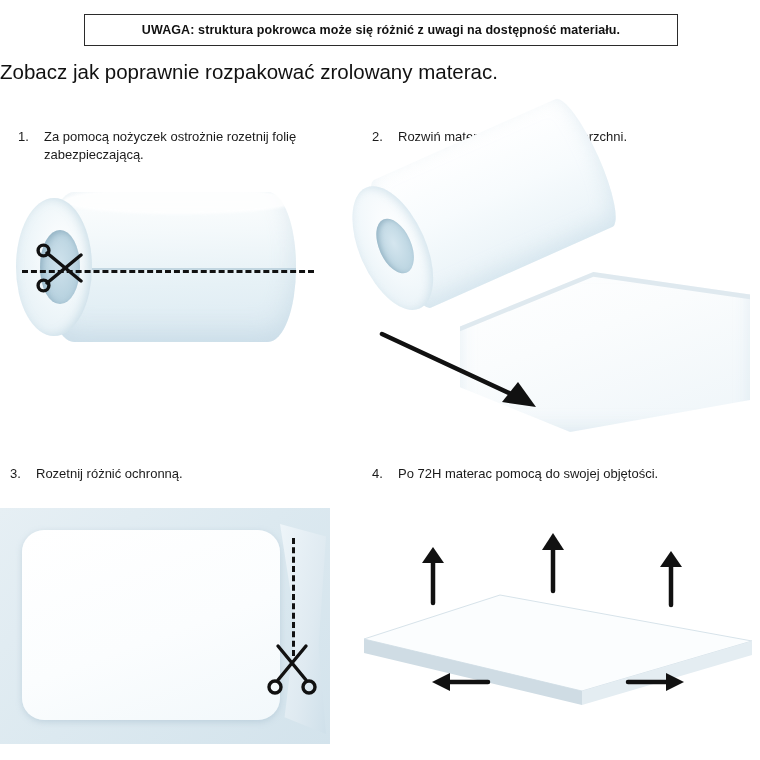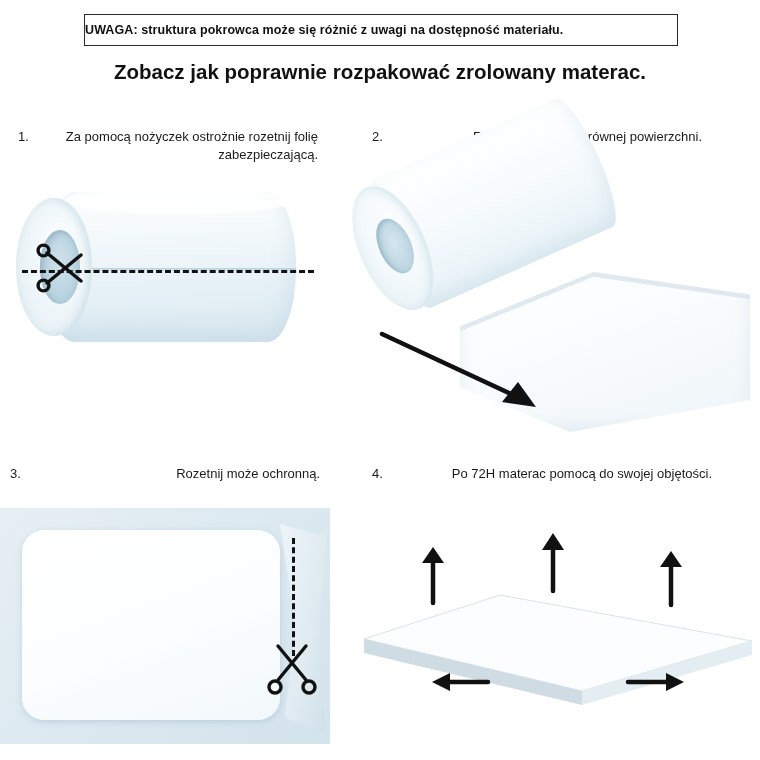--- a/index.html
+++ b/index.html
@@ -20,57 +20,58 @@
   .notice {
     position: absolute;
     left: 84px;
     top: 14px;
     width: 594px;
     height: 32px;
     border: 1px solid #2b2b2b;
     background: #ffffff;
     display: flex;
     align-items: center;
+    justify-content: center;
     box-sizing: border-box;
   }
   .notice-text {
     font-size: 12.5px;
     font-weight: bold;
     letter-spacing: 0.1px;
     color: #111;
     white-space: nowrap;
   }
 
   
   .headline {
     position: absolute;
     left: 0;
     top: 60px;
     width: 760px;
-    text-align: center;
+    text-align: left;
     font-size: 20.5px;
-    font-weight: bold;
+    font-weight: normal;
     color: #111;
   }
 
   
   .step-label {
     position: absolute;
     font-size: 13px;
     color: #1b1b1b;
     line-height: 1.35;
   }
   .step-label .num {
     position: absolute;
     left: 0;
     top: 0;
   }
   .step-label .txt {
     display: block;
-    text-align: right;
+    margin-left: 26px;
   }
 
   #step1-label { left: 18px;  top: 128px; width: 300px; }
   #step2-label { left: 372px; top: 128px; width: 330px; }
   #step3-label { left: 10px;  top: 465px; width: 310px; }
   #step4-label { left: 372px; top: 465px; width: 340px; }
 
   
   .figure {
     position: absolute;
@@ -286,21 +287,21 @@
   <span class="txt">Za pomocą nożyczek ostrożnie rozetnij folię zabezpieczającą.</span>
 </div>
 
 <div class="step-label" id="step2-label">
   <span class="num">2.</span>
   <span class="txt">Rozwiń materac na równej powierzchni.</span>
 </div>
 
 <div class="step-label" id="step3-label">
   <span class="num">3.</span>
-  <span class="txt">Rozetnij może ochronną.</span>
+  <span class="txt">Rozetnij różnić ochronną.</span>
 </div>
 
 <div class="step-label" id="step4-label">
   <span class="num">4.</span>
   <span class="txt">Po 72H materac pomocą do swojej objętości.</span>
 </div>
 
 <div class="figure" id="fig1">
   <div class="roll-body"></div>
   <div class="roll-body-top"></div>

